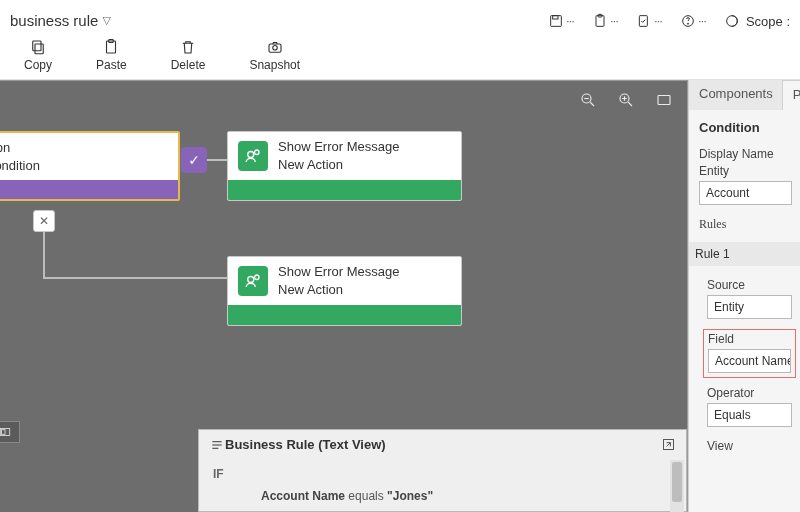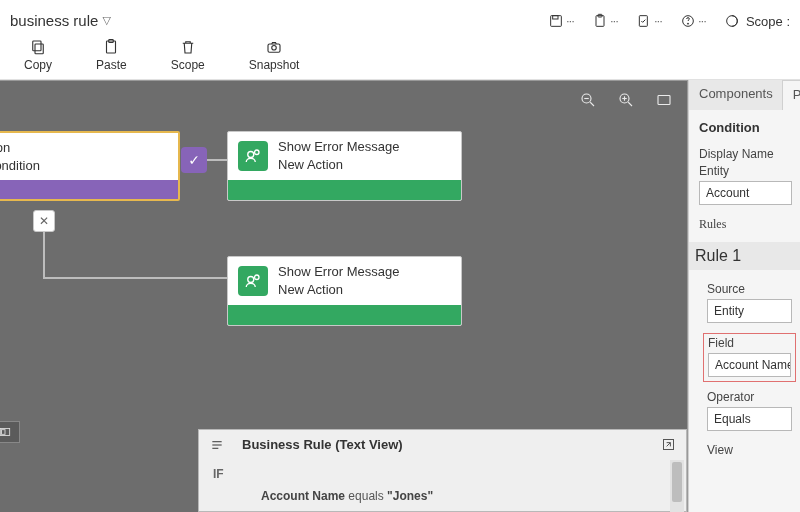--- a/index.html
+++ b/index.html
@@ -50,41 +50,41 @@
   .act-icon { width: 30px; height: 30px; background: #33a861; border-radius: 4px; display: flex; align-items: center; justify-content: center; color: #fff; flex-shrink: 0; }
   .act-text { font-size: 13px; color: #333; line-height: 1.35; }
   .act-bar { height: 22px; background: #33a861; }
 
   
   .mini-badge { position: absolute; left: -10px; top: 340px; width: 30px; height: 22px; background: #5b5b5b; border: 1px solid #888; display:flex; align-items:center; justify-content:center;}
   .mini-badge svg { width:14px; height:14px; }
 
   
   .textview { position: absolute; left: 198px; bottom: 0; right: 0; top: 348px; background: #efefef; border: 1px solid #b8b8b8; }
-  .tv-header { height: 30px; display: flex; align-items: center; padding: 0 10px; gap: 17px; border-bottom: 1px solid transparent; }
+  .tv-header { height: 30px; display: flex; align-items: center; padding: 0 10px; gap: 0; border-bottom: 1px solid transparent; }
   .tv-title { font-size: 13px; font-weight: 600; color: #333; }
   .tv-expand { margin-left: auto; cursor: pointer; color:#555; }
   .tv-body { padding: 4px 14px; font-size: 12px; color: #555; line-height: 1.8; position:relative; }
   .tv-body .kw { font-weight: 600; color: #666; font-size: 12px; }
   .tv-body .ind { margin-left: 48px; }
   .tv-body strong { font-weight: 600; color: #444; }
   .tv-scroll { position:absolute; right:2px; top:0; bottom:0; width:14px; background:#e2e2e2; }
   .tv-scroll-thumb { position:absolute; top:2px; left:2px; right:2px; height:40px; background:#bdbdbd; border-radius:2px;}
 
   
   .sidepanel { width: 112px; background: #f5f5f5; border-left: 1px solid #d0d0d0; overflow: hidden; padding-bottom: 10px;}
   .tabs { display: flex; background: #e8e8e8; height: 30px; align-items: stretch; font-size: 13px; }
   .tab { padding: 6px 10px; color: #555; cursor: pointer; }
   .tab.active { background: #f5f5f5; border-top: 1px solid #d0d0d0; border-left:1px solid #d0d0d0; margin-left:-1px;}
   .sp-body { padding: 10px 8px 0 10px; font-size: 13px; color: #333; }
   .sp-h { font-weight: 600; margin-bottom: 12px; }
   .sp-label { font-size: 12px; color: #444; margin-bottom: 3px; }
   .sp-input { width: 100%; height: 24px; border: 1px solid #b8b8b8; background: #fff; padding: 2px 6px; font-size: 12px; color: #333; margin-bottom: 12px; display:flex; align-items:center; overflow:hidden; white-space:nowrap; }
   .sp-sub { margin-bottom: 10px; font-size: 12px; color:#444;font-family:Liberation Serif, serif;}
-  .rule-chip { background: #e8e8e8; padding: 5px 6px; font-size: 16px; color: #333; margin: 0 -8px 12px -10px; }
+  .rule-chip { background: #e8e8e8; padding: 5px 6px; font-size: 12px; color: #333; margin: 0 -8px 12px -10px; }
   .sp-block { padding-left: 8px; }
   .highlight-box { border: 1px solid #e07070; margin: -2px -4px 8px -4px; padding: 2px 4px 0 4px; }
 
   svg { display:block; }
 </style>
 </head>
 <body>
 
 <div class="header">
   <div class="title-area">
@@ -144,21 +144,21 @@
     <svg viewBox="0 0 24 24" fill="none" stroke="#333" stroke-width="1.5">
         <rect x="6" y="4" width="12" height="16" rx="1"></rect>
         <rect x="9" y="2" width="6" height="4" rx="1"></rect>
       </svg>
     <span>Paste</span>
   </div>
   <div class="tool-btn">
     <svg viewBox="0 0 24 24" fill="none" stroke="#333" stroke-width="1.5">
         <path d="M5 7h14M9 7V5h6v2M7 7l1 13h8l1-13"></path>
       </svg>
-    <span>Scope</span>
+    <span>Delete</span>
   </div>
   <div class="tool-btn">
     <svg viewBox="0 0 24 24" fill="none" stroke="#333" stroke-width="1.5">
         <rect x="4" y="8" width="16" height="11" rx="2"></rect>
         <circle cx="12" cy="13" r="3"></circle>
         <path d="M9 8l1-2h4l1 2"></path>
       </svg>
     <span>Snapshot</span>
   </div>
 </div>

